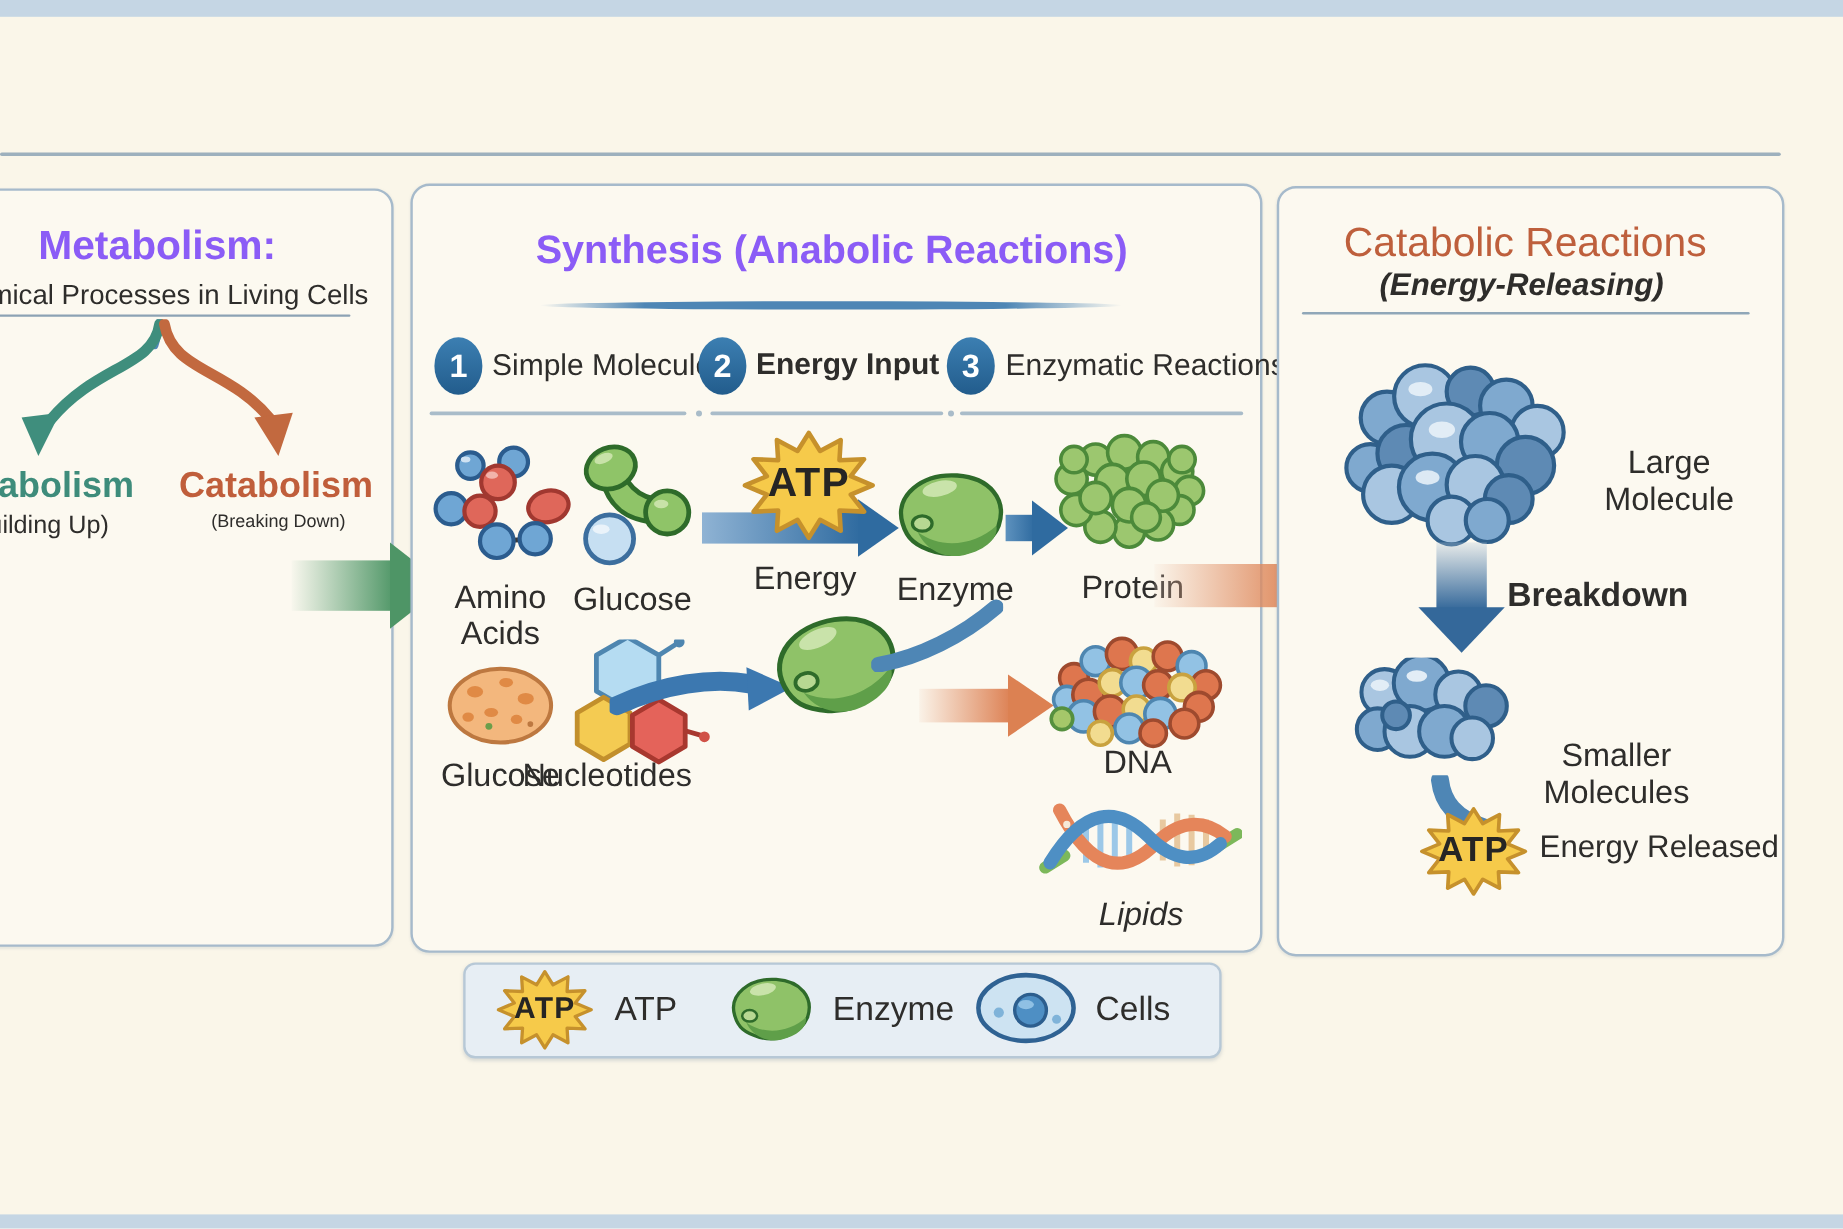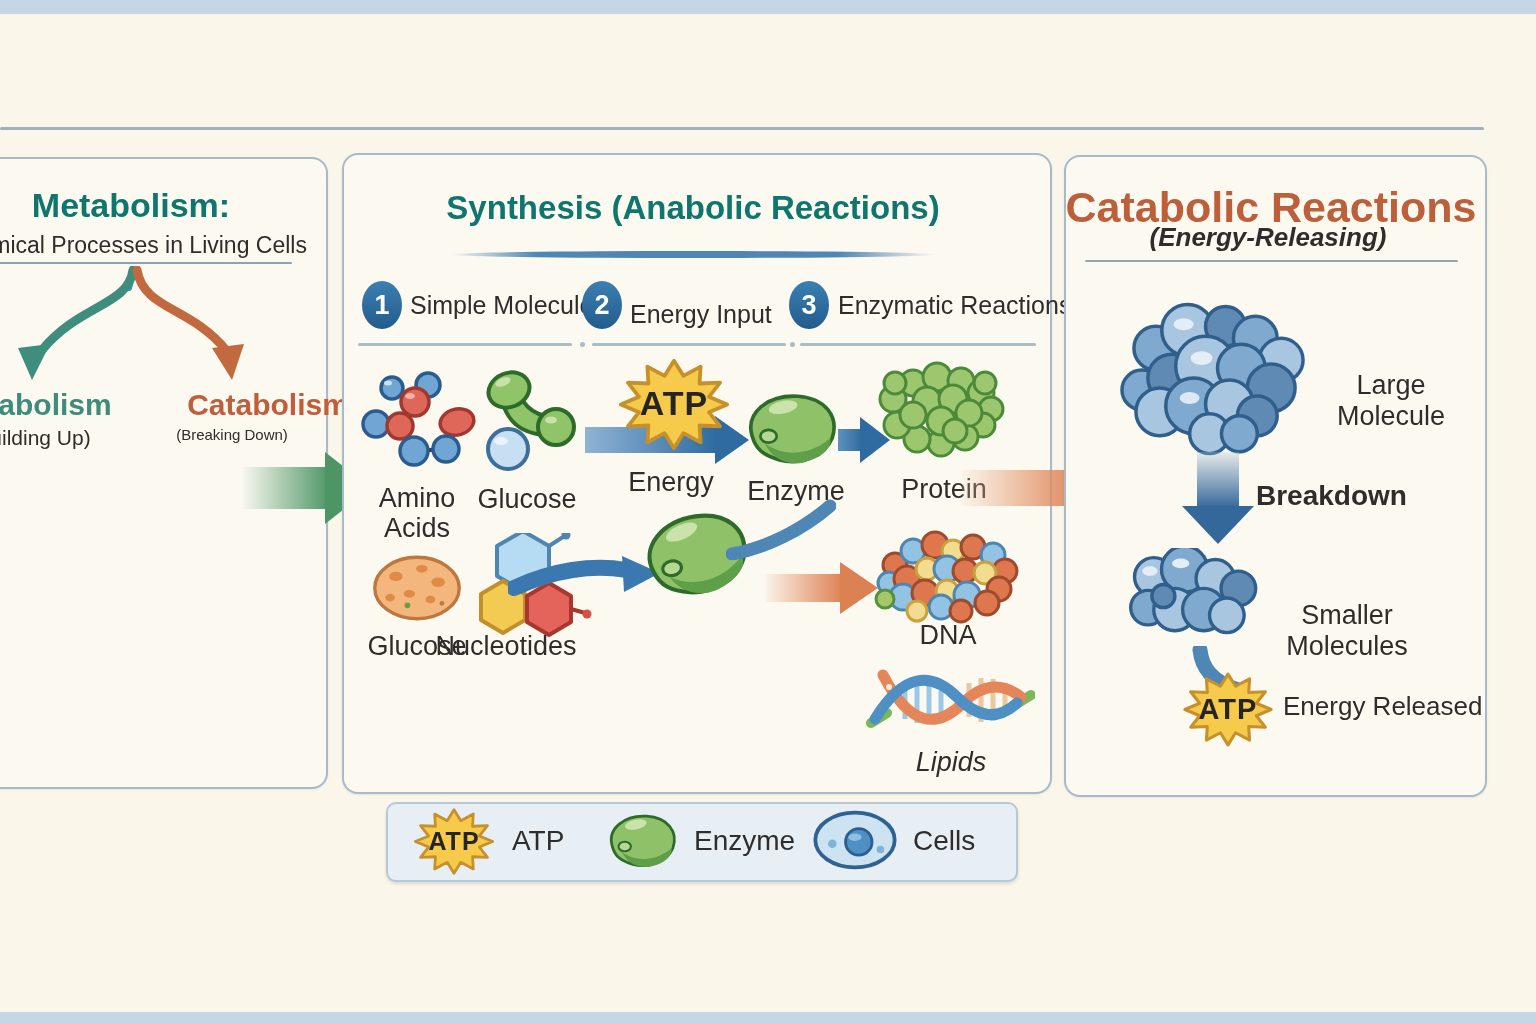--- a/index.html
+++ b/index.html
@@ -10,24 +10,24 @@
   .bar.top{top:0;height:14px;}
   .bar.bottom{top:1012px;height:12px;}
   .hr-top{position:absolute;left:0;top:127px;width:1484px;height:3px;background:#7E98AE;opacity:.75;border-radius:2px;}
   .panel{position:absolute;background:#FCF9F0;border:2px solid #A6BACB;border-radius:16px;box-shadow:0 1px 2px rgba(120,140,160,.15);}
   .left-panel{left:-60px;top:157px;width:384px;height:628px;}
   .mid-panel{left:342px;top:153px;width:706px;height:637px;}
   .right-panel{left:1064px;top:155px;width:419px;height:638px;}
   .t{position:absolute;white-space:nowrap;color:#2E2D2B;}
   .cx{transform:translateX(-50%);}
   .cy{transform:translateY(-50%);}
-  .title-blue{color:#0f766e;font-weight:700;font-size:34px;}
-  .title-orange{color:#BE5F3C;font-weight:700;font-size:43px;}
+  .title-blue{color:#8b5cf6;font-weight:700;font-size:34px;}
+  .title-orange{color:#BE5F3C;font-weight:400;font-size:34px;}
   .teal{color:#3E8C7B;}
-  .orangetxt{color:#C05E3B;margin-left:38px;}
+  .orangetxt{color:#C05E3B;}
   .lbl{font-size:27px;font-weight:500;}
   .wrap{white-space:normal;text-align:center;line-height:1.12;}
   .wrapL{white-space:normal;text-align:center;line-height:1.15;}
   .rule{position:absolute;height:2px;background:#8CA2B4;border-radius:2px;}
   .swoosh{position:absolute;height:7px;border-radius:50%;background:linear-gradient(to right,rgba(78,134,181,0),#4E86B5 18%,#4E86B5 80%,rgba(78,134,181,0));}
   .stepnum{position:absolute;width:40px;height:48px;border-radius:50%;background:linear-gradient(#3C7FB2,#225C8C);color:#fff;font-weight:700;font-size:27px;display:flex;align-items:center;justify-content:center;}
   .steplbl{font-size:25px;font-weight:500;}
   .seg{position:absolute;height:3px;background:#A9BCC9;border-radius:2px;top:343px;}
   .dot{position:absolute;width:5px;height:5px;border-radius:50%;background:#A9BCC9;top:342px;}
   .arrow-body{position:absolute;}
@@ -251,21 +251,21 @@
   <div class="t cx title-blue" style="left:693px;top:189px;font-size:33px;">Synthesis (Anabolic Reactions)</div>
   <div class="swoosh" style="left:450px;top:251px;width:485px;"></div>
 
   <div class="stepnum" style="left:362px;top:281px;">
       <span>1</span>
     </div>
   <div class="t steplbl cy" style="left:410px;top:305px;">Simple Molecules</div>
   <div class="stepnum" style="left:582px;top:281px;">
       <span>2</span>
     </div>
-  <div class="t steplbl cy" style="left:630px;top:314px;">Energy Input</div>
+  <div class="t steplbl cy" style="left:630px;top:304px;font-weight:bold;">Energy Input</div>
   <div class="stepnum" style="left:789px;top:281px;">
       <span>3</span>
     </div>
   <div class="t steplbl cy" style="left:838px;top:305px;">Enzymatic Reactions</div>
   <div class="seg" style="left:358px;width:214px;"></div>
   <div class="dot" style="left:580px;"></div>
   <div class="seg" style="left:592px;width:194px;"></div>
   <div class="dot" style="left:790px;"></div>
   <div class="seg" style="left:800px;width:236px;"></div>
 
@@ -347,21 +347,21 @@
     </svg>
   <div class="t lbl wrapL" style="left:1326px;top:370px;width:130px;">Large Molecule</div>
 
   <div class="arrow-body" style="left:1197px;top:452px;width:42px;height:56px;background:linear-gradient(to bottom,rgba(185,203,220,0.3),#34689A);"></div>
   <div class="head-r" style="left:1182px;top:506px;border-left:36px solid transparent;border-right:36px solid transparent;border-top:38px solid #34689A;"></div>
   <div class="t cy" style="left:1256px;top:496px;font-size:28px;font-weight:700;">Breakdown</div>
 
   <svg class="abs" style="left:1127px;top:548px;" width="142" height="100">
       <use href="#molecule-small"></use>
     </svg>
-  <div class="t lbl wrapL" style="left:1277px;top:600px;width:140px;">Smaller Molecules</div>
+  <div class="t lbl wrapL" style="left:1277px;top:614px;width:140px;">Smaller Molecules</div>
 
   <svg class="abs" style="left:1192px;top:646px;" width="56" height="50">
     <path d="M8,4 C10,22 20,36 46,44" stroke="#4E86B5" stroke-width="15" fill="none" stroke-linecap="round"></path>
   </svg>
   <svg class="abs" style="left:1180px;top:671px;" width="96" height="77">
       <use href="#atp-star"></use>
     </svg>
   <div class="atp-text" style="left:1228px;top:709px;font-size:29px;">ATP</div>
   <div class="t cy" style="left:1283px;top:706px;font-size:26px;font-weight:500;">Energy Released</div>
 

